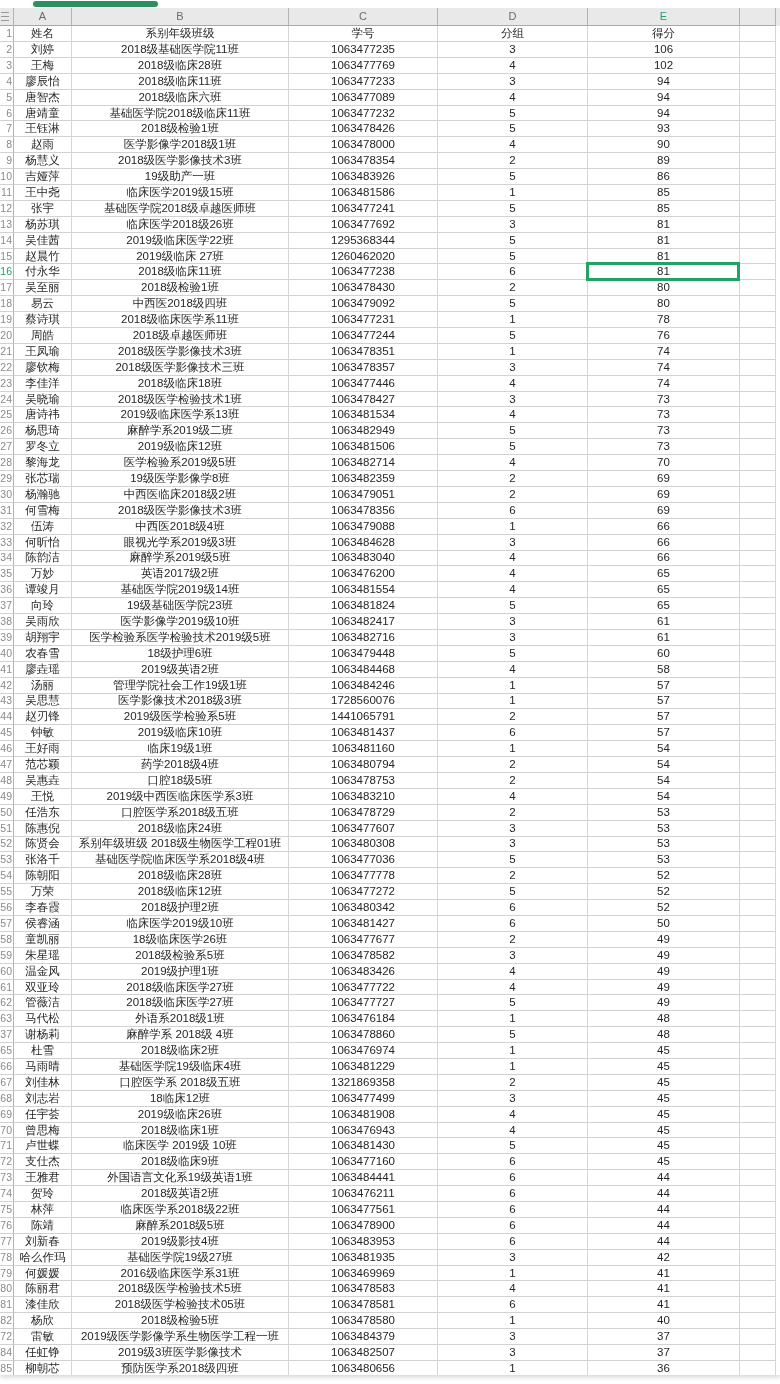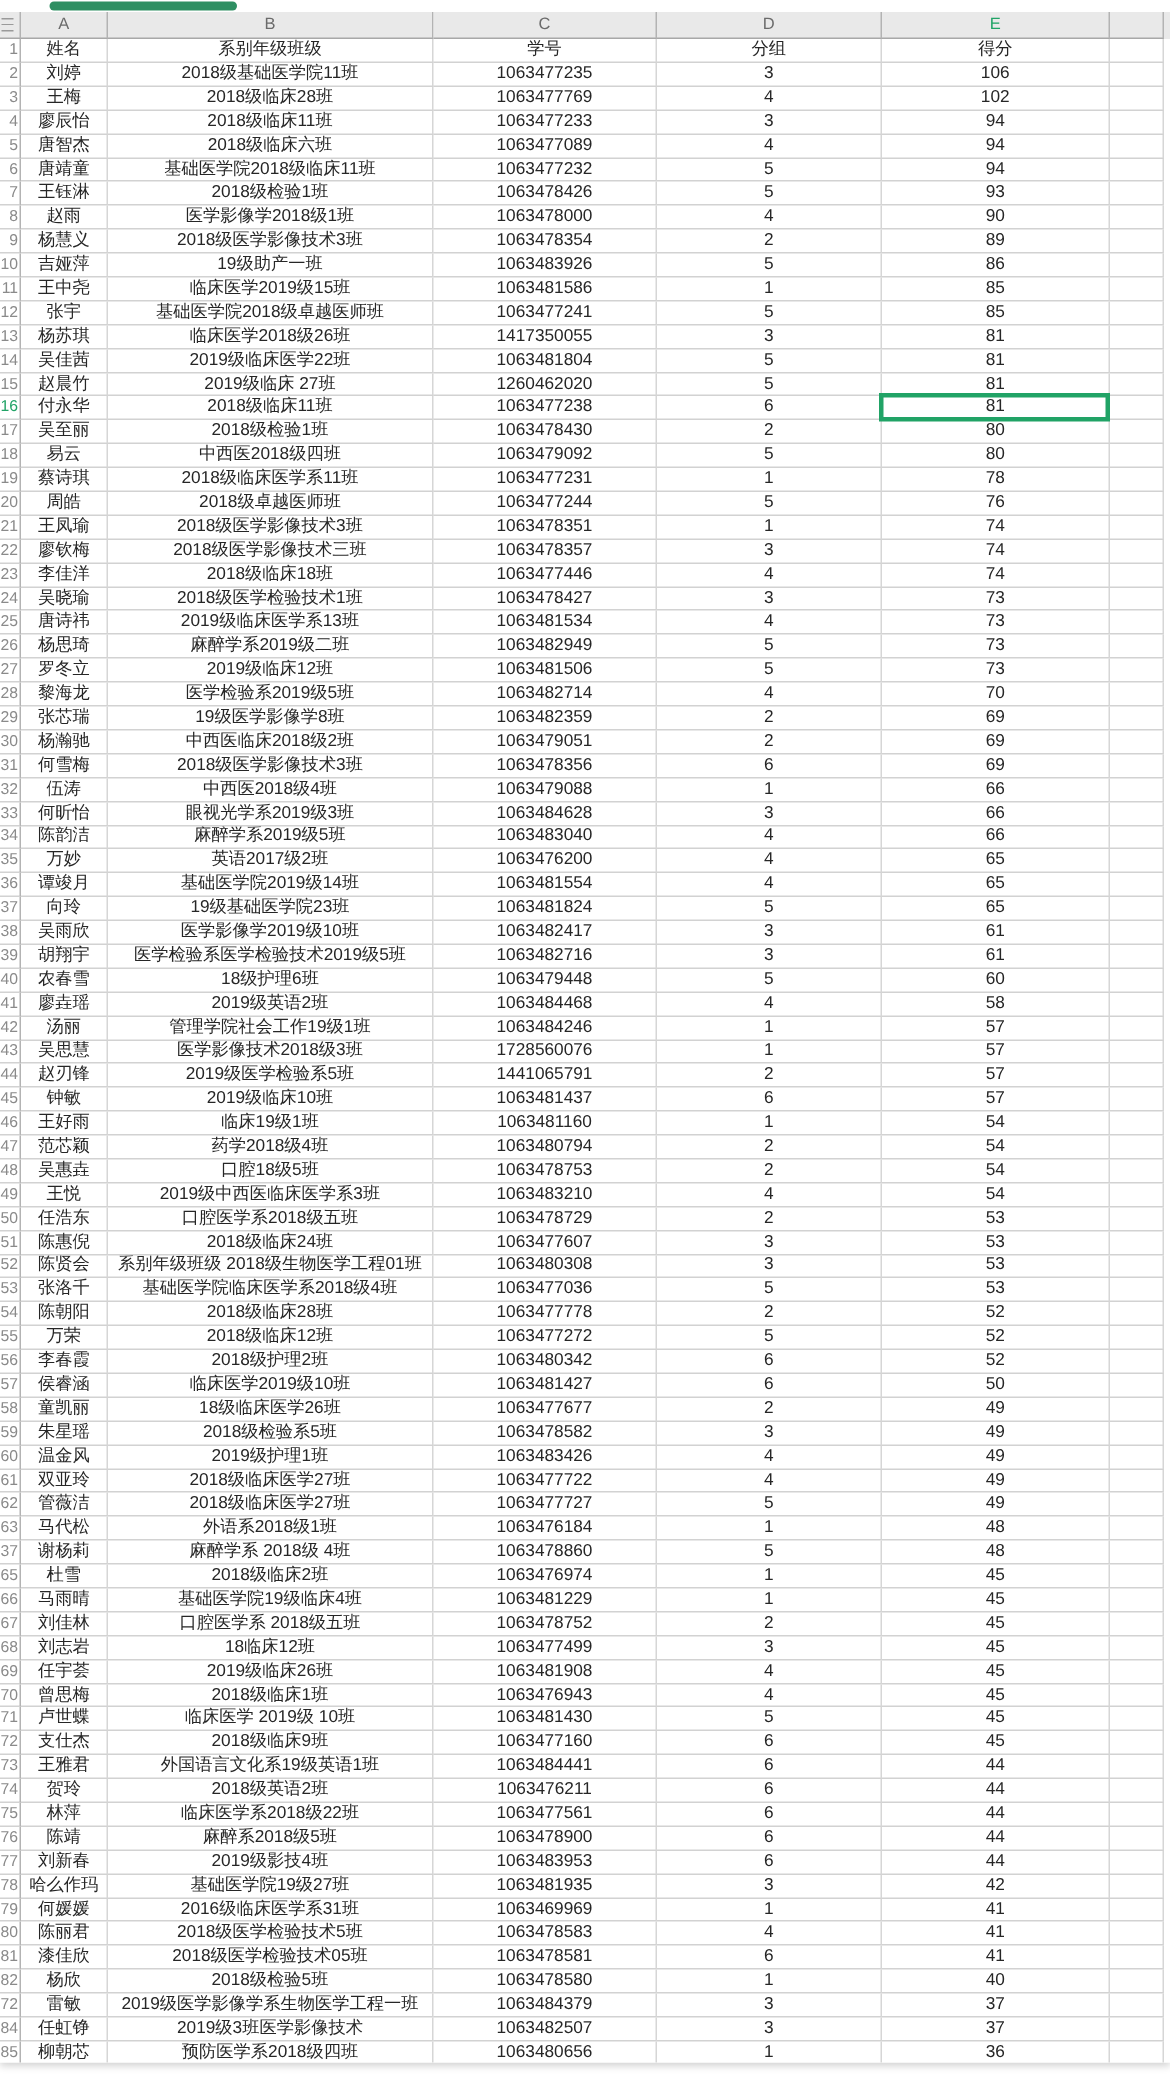--- a/index.html
+++ b/index.html
@@ -233,33 +233,33 @@
     <div class="cell col-e">85</div>
     <div class="cell col-f"></div>
   </div>
 
   <div class="row">
     <div class="rownum">
           <span>13</span>
         </div>
     <div class="cell col-a">杨苏琪</div>
     <div class="cell col-b">临床医学2018级26班</div>
-    <div class="cell col-c">1417350055</div>
+    <div class="cell col-c">1063477692</div>
     <div class="cell col-d">3</div>
     <div class="cell col-e">81</div>
     <div class="cell col-f"></div>
   </div>
 
   <div class="row">
     <div class="rownum">
           <span>14</span>
         </div>
     <div class="cell col-a">吴佳茜</div>
     <div class="cell col-b">2019级临床医学22班</div>
-    <div class="cell col-c">1063481804</div>
+    <div class="cell col-c">1295368344</div>
     <div class="cell col-d">5</div>
     <div class="cell col-e">81</div>
     <div class="cell col-f"></div>
   </div>
 
   <div class="row">
     <div class="rownum">
           <span>15</span>
         </div>
     <div class="cell col-a">赵晨竹</div>
@@ -881,21 +881,21 @@
     <div class="cell col-e">45</div>
     <div class="cell col-f"></div>
   </div>
 
   <div class="row">
     <div class="rownum">
           <span>67</span>
         </div>
     <div class="cell col-a">刘佳林</div>
     <div class="cell col-b">口腔医学系 2018级五班</div>
-    <div class="cell col-c">1063478752</div>
+    <div class="cell col-c">1321869358</div>
     <div class="cell col-d">2</div>
     <div class="cell col-e">45</div>
     <div class="cell col-f"></div>
   </div>
 
   <div class="row">
     <div class="rownum">
           <span>68</span>
         </div>
     <div class="cell col-a">刘志岩</div>

